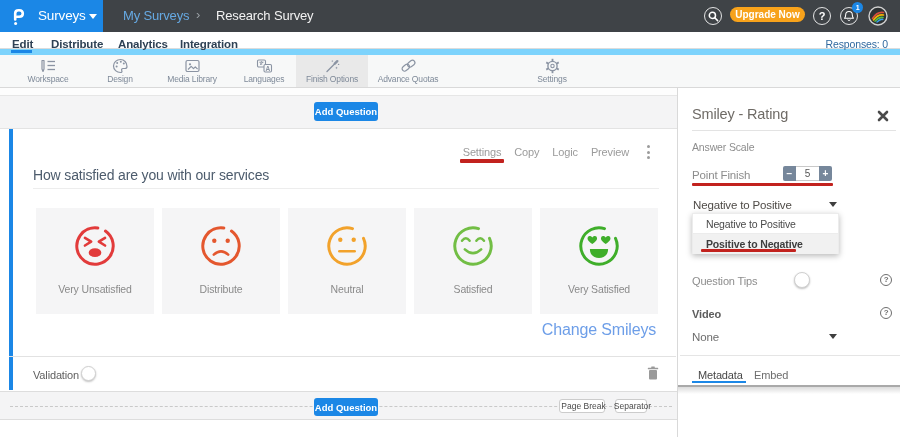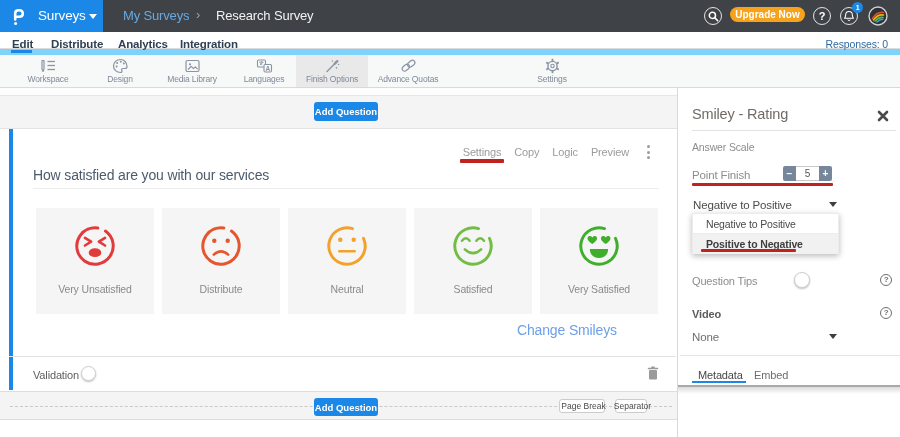--- a/index.html
+++ b/index.html
@@ -59,21 +59,21 @@
   .kebab i { width:3px; height:3px; border-radius:50%; background:#9b9b9b; }
   .anno { background:#c2221e; border-radius:1px; }
   .qtab-settings { position:relative; }
   .qtab-settings::after { content:""; position:absolute; left:-3px; right:-3px; top:13px; height:3.5px; background:#c2221e; border-radius:1px; }
   .qtitle { left:24px; top:39px; font-size:14px; color:#4c5b6c; line-height:15px; }
   .qtitle-line { left:24px; top:59px; width:626px; height:1px; background:#ededed; }
   .card { top:79px; width:118px; height:106px; background:#f5f5f6; text-align:center; }
   .card-0{left:27px;} .card-1{left:153px;} .card-2{left:279px;} .card-3{left:405px;} .card-4{left:531px;}
   .card svg { display:block; margin:15px auto 0; }
   .card-label { display:block; margin-top:14px; font-size:10.5px; color:#8a8a8a; line-height:12px; }
-  .change-link { left:508px; top:195px; width:118px; font-size:14px; color:#6d9ee8; line-height:12px; }
+  .change-link { left:531px; top:195px; width:118px; text-align:center; font-size:16px; color:#6d9ee8; line-height:12px; }
   .validation-row { left:0; top:227px; width:667px; height:34px; border-top:1px solid #e2e2e2; }
   .validation-label { left:24px; top:12px; font-size:11px; color:#5f5f5f; line-height:12px; }
   .toggle { width:22px; height:12px; border-radius:7px; background:#dcdcdc; position:relative; }
   .toggle .knob { position:absolute; left:-2px; top:-2px; width:15px; height:15px; border-radius:50%; background:#fff; border:1px solid #d0d0d0; box-shadow:0 1px 2px rgba(0,0,0,.25); }
   .validation-toggle { left:74px; top:11px; }
   .trash { right:17px; top:9px; }
 
   .strip-bottom { left:0; top:303px; width:677px; height:29px; background:#f4f4f5; border-top:1px solid #dddddd; border-bottom:1px solid #dddddd; }
   .dashed-line { left:10px; top:14px; width:662px; height:0; border-top:1px dashed #c9c9c9; }
   .addq-bottom { left:314px; top:6px; width:64px; height:18px; }

